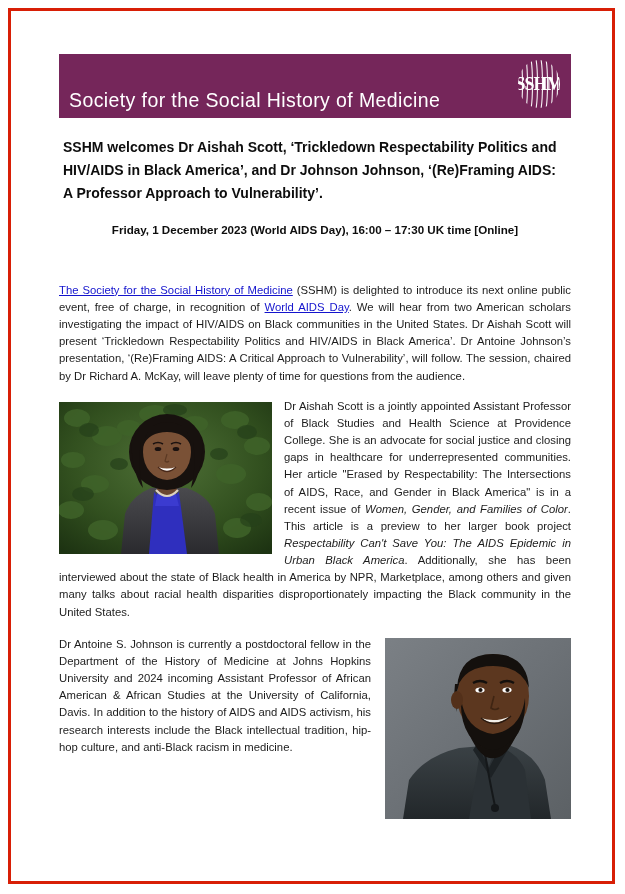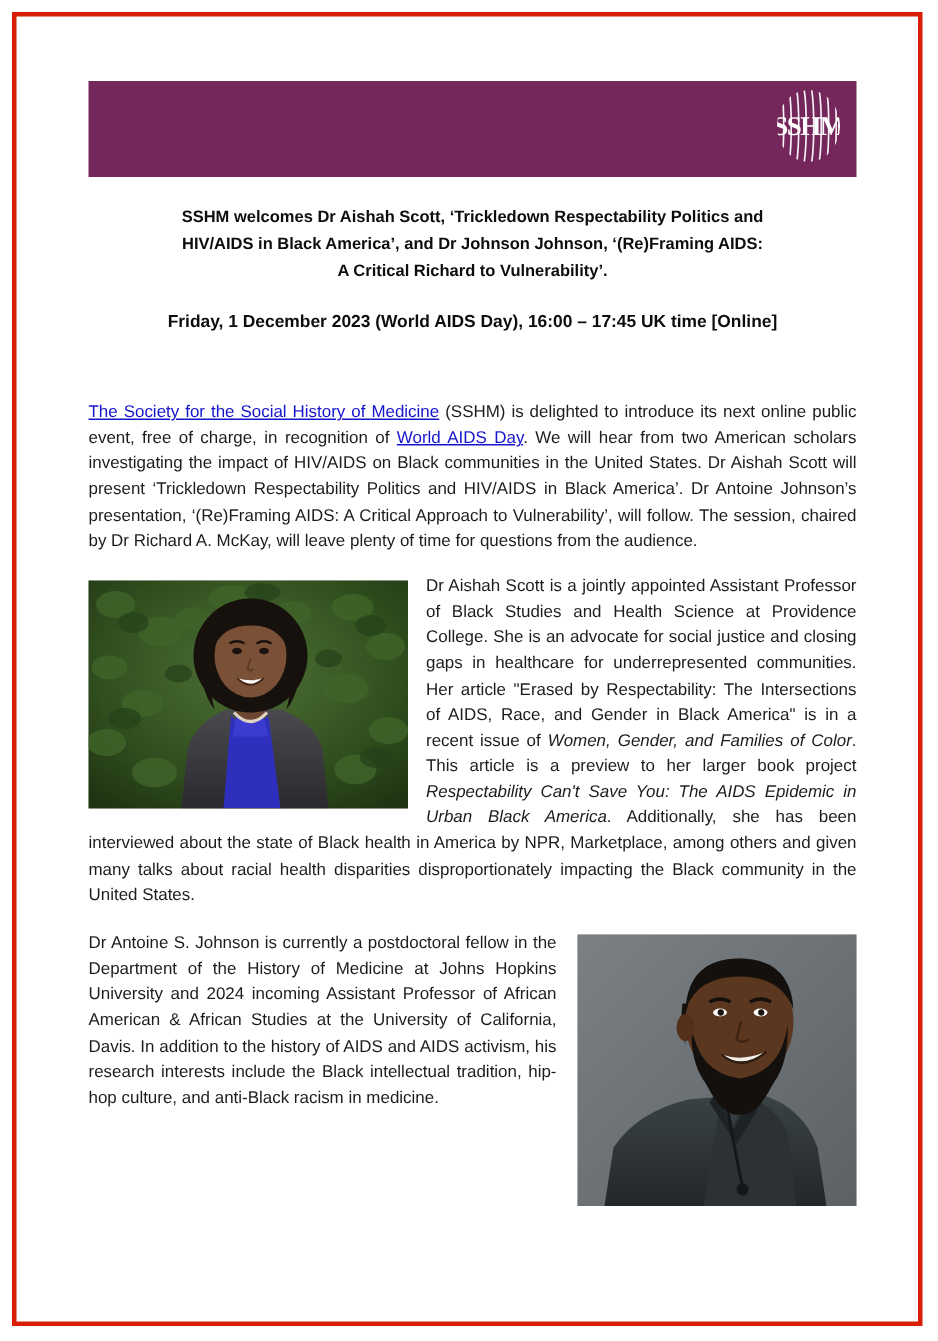--- a/index.html
+++ b/index.html
@@ -66,23 +66,22 @@
     right: 8px;
     top: 5px;
     width: 48px;
     height: 50px;
   }
   .banner-logo svg { display: block; }
 
   
   .event-heading {
     margin: 18px 0 0 0;
-    text-align: center;
     font-weight: bold;
-    font-size: 11px;
+    font-size: 14px;
     line-height: 1.65;
     color: #0d0d0d;
     padding: 0 4px;
   }
   .event-datetime {
     margin: 16px 0 0 0;
     text-align: center;
     font-weight: bold;
     font-size: 11.6px;
     line-height: 1.6;
@@ -133,20 +132,21 @@
 </head>
 <body>
 
 <div id="page">
 
   <div id="page-border"></div>
 
   <div id="content">
 
     <div class="banner">
+      <div class="banner-title">Society for the Social History of Medicine</div>
       <div class="banner-logo">
         <svg width="48" height="50" viewBox="0 0 48 50" aria-hidden="true">
           <defs>
             <clipPath id="ovalclip">
               <ellipse cx="24" cy="25" rx="21" ry="24"></ellipse>
             </clipPath>
           </defs>
           <g clip-path="url(#ovalclip)">
             <rect x="0" y="0" width="48" height="50" fill="#75265a"></rect>
             <g stroke="#ffffff" stroke-width="1.1" fill="none" opacity="0.95">
@@ -161,24 +161,24 @@
             </g>
             <text x="24" y="31" text-anchor="middle" font-family="'Liberation Serif', serif" font-size="18" font-weight="bold" letter-spacing="-1" fill="#ffffff">SSHM</text>
           </g>
         </svg>
       </div>
     </div>
 
     <div class="event-heading">
       <span>SSHM welcomes Dr Aishah Scott, ‘Trickledown Respectability Politics and</span><br>
       <span>HIV/AIDS in Black America’, and Dr Johnson Johnson, ‘(Re)Framing AIDS:</span><br>
-      <span>A Critical Richard to Vulnerability’.</span>
+      <span>A Professor Approach to Vulnerability’.</span>
     </div>
 
-    <div class="event-datetime">Friday, 1 December 2023 (World AIDS Day), 16:00 – 17:45 UK time [Online]</div>
+    <div class="event-datetime">Friday, 1 December 2023 (World AIDS Day), 16:00 – 17:30 UK time [Online]</div>
 
     <div class="body-block">
 
       <p class="body-para">
         <a class="doclink" href="#">The Society for the Social History of Medicine</a><span> (SSHM) is delighted to introduce its next online public event, free of charge, in recognition of </span><a class="doclink" href="#">World AIDS Day</a><span>. We will hear from two American scholars investigating the impact of HIV/AIDS on Black communities in the United States. Dr Aishah Scott will present ‘Trickledown Respectability Politics and HIV/AIDS in Black America’. Dr Antoine Johnson’s presentation, ‘(Re)Framing AIDS: A Critical Approach to Vulnerability’, will follow. The session, chaired by Dr Richard A. McKay, will leave plenty of time for questions from the audience.</span>
       </p>
 
       <div class="clearfix">
         <div class="photo-scott">
           <svg width="213" height="152" viewBox="0 0 213 152" aria-hidden="true">

